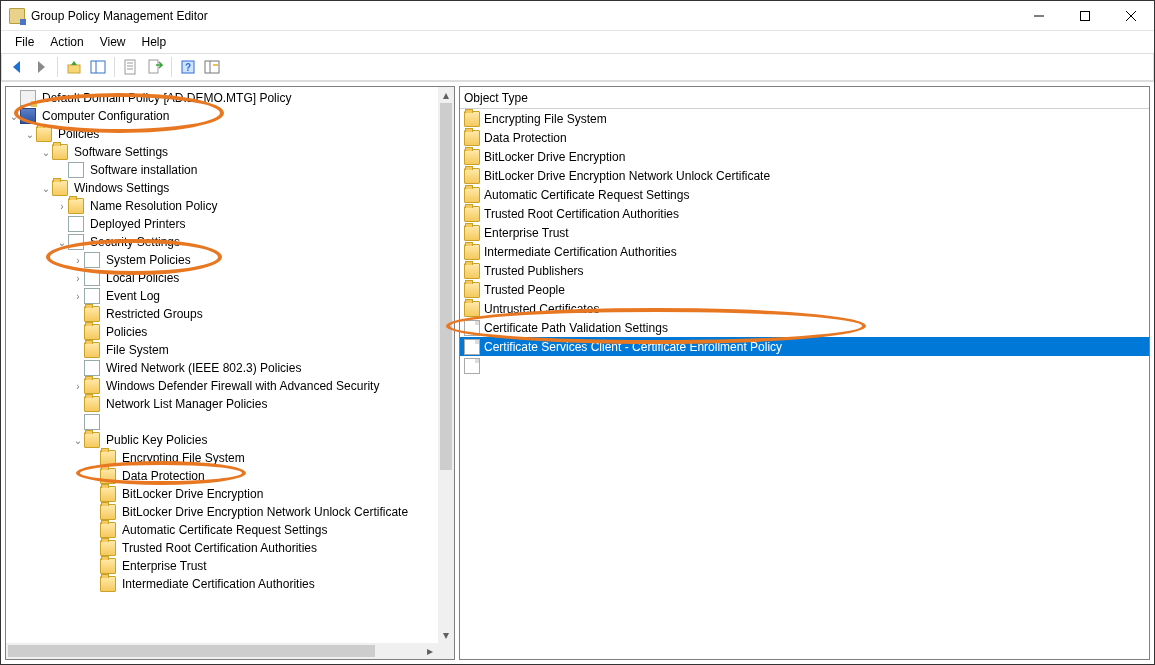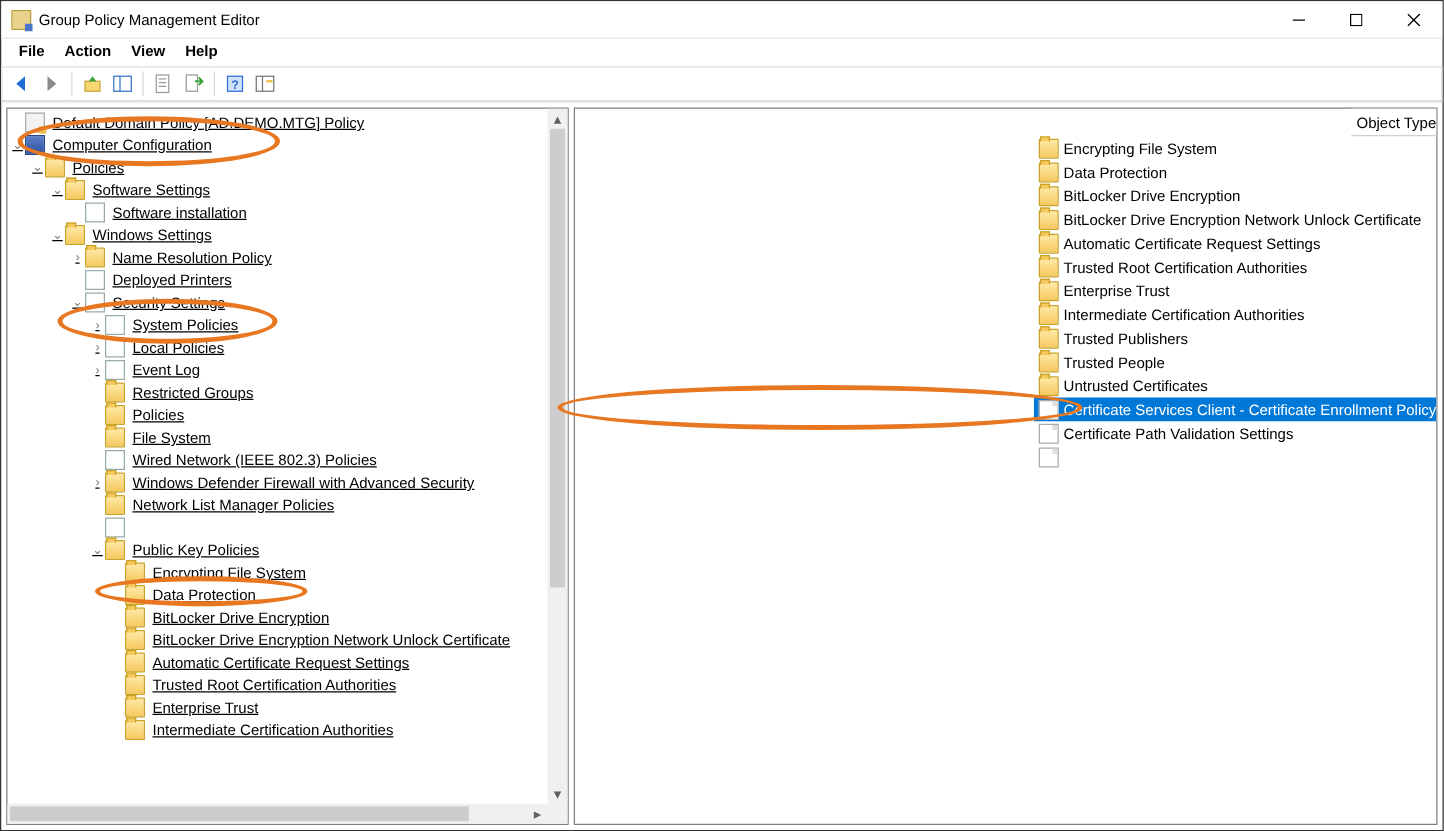--- a/index.html
+++ b/index.html
@@ -36,39 +36,39 @@
   }
   .titlebar .title { flex: 0 0 auto; color:#000; }
   .titlebar .spacer { flex:1; }
   .titlebar .winbtn {
     width: 46px; height: 30px;
     display:flex; align-items:center; justify-content:center;
     color:#000;
   }
   .titlebar .winbtn svg { width:10px;height:10px; stroke:#000; stroke-width:1;}
   
-  .menubar { height: 22px; display:flex; align-items:flex-start; padding-left:6px; gap:0;font-weight:bold; }
+  .menubar { height: 22px; display:flex; align-items:center; padding-left:6px; gap:0; }
   .menubar .menuitem { padding: 3px 8px; }
   
   .toolbar { height: 28px; border: 1px solid #ddd; display:flex; align-items:center; gap:2px; padding:0 4px; margin: 0; background:#fff;}
   .toolbar .sep { width:1px; height:20px; background:#dcdcdc; margin:0 3px;}
   .tool-icon { width:22px; height:22px; display:flex; align-items:center; justify-content:center; }
   .tool-icon svg { width:16px;height:16px; }
   
   .content { flex:1; display:flex; border-top:1px solid #ddd; min-height:0;}
   .pane-left { width:450px; border:1px solid #808080; margin:4px 2px 4px 4px; position:relative; display:flex; flex-direction:column; min-height:0;}
-  .pane-right { flex:1; border:1px solid #808080; margin:4px 4px 4px 2px; position:relative; display:flex; flex-direction:column; min-height:0;align-items:flex-end;}
+  .pane-right { flex:1; border:1px solid #808080; margin:4px 4px 4px 2px; position:relative; display:flex; flex-direction:column; min-height:0;}
   .scroll-v { position:absolute; right:0; top:0; bottom:16px; width:16px; background:#f0f0f0; display:flex; flex-direction:column;}
   .scroll-v .arrow, .scroll-h .arrow { width:16px;height:16px; display:flex; align-items:center;justify-content:center; color:#606060;}
   .scroll-v .track { flex:1; position:relative;}
   .scroll-v .thumb { position:absolute; left:2px; right:2px; background:#cdcdcd; border-radius:0;}
   .scroll-h { position:absolute; left:0; right:16px; bottom:0; height:16px; background:#f0f0f0; display:flex;}
   .scroll-h .track { flex:1;}
   .scroll-corner { position:absolute;right:0;bottom:0;width:16px;height:16px;background:#f0f0f0;}
-  .tree-body { flex:1; overflow:hidden; padding:2px 0; margin-right:33px; margin-bottom:16px; position:relative;text-decoration:underline;}
+  .tree-body { flex:1; overflow:hidden; padding:2px 0; margin-right:33px; margin-bottom:16px; position:relative;}
   .tree-row { display:flex; align-items:center; height:18px; white-space:nowrap; }
   .tree-row .disclosure { width:12px; display:inline-flex; justify-content:center; font-size:10px; color:#7b7b7b; }
   .tree-row .disclosure.none { visibility:hidden; }
   .tree-row .node-icon { width:16px; height:16px; margin-right:4px; display:inline-block; }
   .folder-icon { background: linear-gradient(#ffe9a8,#f5c95e); border:1px solid #c9a227; border-radius:1px; position:relative; width:14px;height:11px;}
   .folder-icon::before{ content:"";position:absolute;top:-3px;left:0;width:6px;height:3px;background:#f5c95e;border:1px solid #c9a227;border-bottom:none;}
   .sheet-icon { width:14px;height:14px; background:#fff; border:1px solid #9aa; position:relative;}
   .comp-icon { width:14px;height:14px; background:linear-gradient(#5b7fc7,#2e53a1); border:1px solid #2a4584; }
   .policy-top-icon { width:14px;height:14px; background:#f2f2f2; border:1px solid #aaa; position:relative;}
   .policy-top-icon::after{ content:""; position:absolute; width:6px;height:6px; background:#e8c252; right:-2px; bottom:-2px;}
@@ -379,28 +379,28 @@
           <span>Trusted Publishers</span>
         </div>
         <div class="list-row">
           <span class="node-icon folder-icon"></span>
           <span>Trusted People</span>
         </div>
         <div class="list-row">
           <span class="node-icon folder-icon"></span>
           <span>Untrusted Certificates</span>
         </div>
+        <div class="list-row">
+          <span class="node-icon small-doc-icon"></span>
+          <span>Certificate Path Validation Settings</span>
+        </div>
         <div class="list-row selected">
           <span class="node-icon small-doc-icon"></span>
           <span>Certificate Services Client - Certificate Enrollment Policy</span>
         </div>
         <div class="list-row">
           <span class="node-icon small-doc-icon"></span>
-          <span>Certificate Path Validation Settings</span>
-        </div>
-        <div class="list-row">
-          <span class="node-icon small-doc-icon"></span>
         </div>
       </div>
 
     <div class="annot" style="left:-14px; top:221px; width:420px; height:36px;"></div>
   </div>
 </div>
 
 </body></html>

